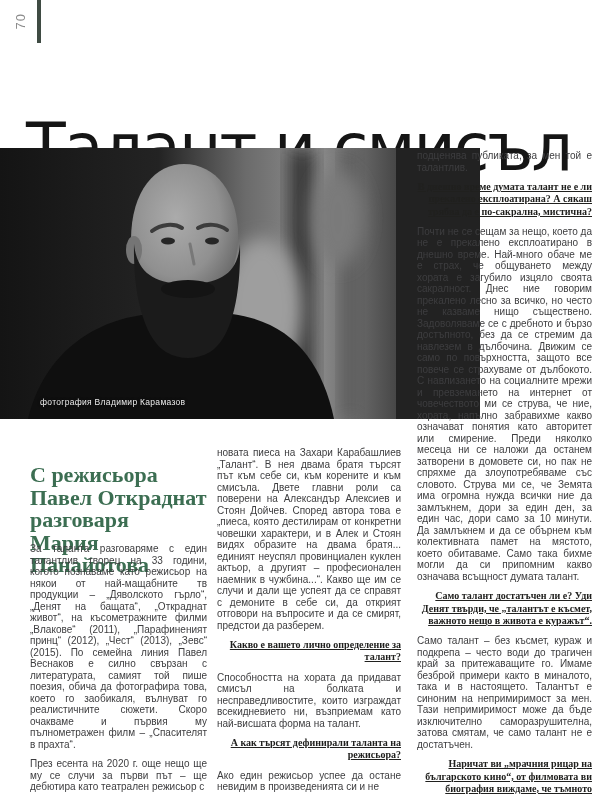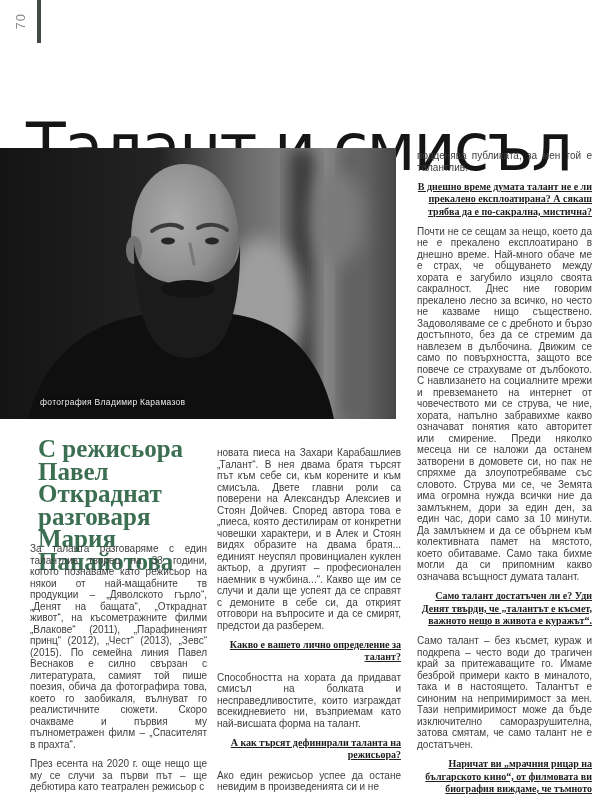--- a/index.html
+++ b/index.html
@@ -13,28 +13,28 @@
   .page{position:absolute;inset:0;background:#fff;overflow:hidden;}
 
   .pagenum-rule{position:absolute;left:37px;top:0;width:3.5px;height:43px;background:#3f4b43;}
   .pagenum{position:absolute;left:13px;top:13px;writing-mode:vertical-rl;transform:rotate(180deg);
            font-size:13px;color:var(--pagenum);letter-spacing:1px;}
 
   .headline{position:absolute;left:26px;top:72px;font-size:65px;line-height:1;
             font-weight:400;color:var(--headline);letter-spacing:-2px;white-space:nowrap;
             font-family:"DejaVu Sans","Liberation Sans",sans-serif;margin-top:43px;}
 
-  .photo{position:absolute;left:0;top:148px;width:396px;height:271px;overflow:hidden;background:#222;}
+  .photo{position:absolute;left:0;top:148px;width:480px;height:271px;overflow:hidden;background:#222;}
   .photo svg{display:block;}
   .caption{position:absolute;left:40px;bottom:12px;font-size:8.5px;color:rgba(255,255,255,.92);
            letter-spacing:.3px;text-shadow:0 0 3px rgba(0,0,0,.7);}
 
-  .byline{position:absolute;left:30px;top:438px;width:180px;
+  .byline{position:absolute;left:30px;top:464px;width:180px;
           font-family:"Liberation Serif",serif;font-weight:700;
-          font-size:25px;line-height:22.5px;color:var(--accent);margin-left:8px;}
+          font-size:22px;line-height:22.5px;color:var(--accent);}
 
   .column{position:absolute;color:var(--body);}
   .col-left{left:30px;top:543px;width:177px;}
   .col-middle{left:217px;top:431px;width:184px;margin-top:16px;}
   .col-right{left:417px;top:150px;width:175px;}
   .column p.body{font-size:10px;line-height:11.5px;text-align:justify;margin:0 0 8px;}
   .column h3.question{font-family:"Liberation Serif",serif;font-weight:700;
           font-size:10px;line-height:12.3px;color:var(--question);margin:2px 0 8px;text-align:right;text-decoration:underline;}
 
   .footer{position:absolute;left:30px;top:777px;display:flex;align-items:baseline;gap:6px;}

